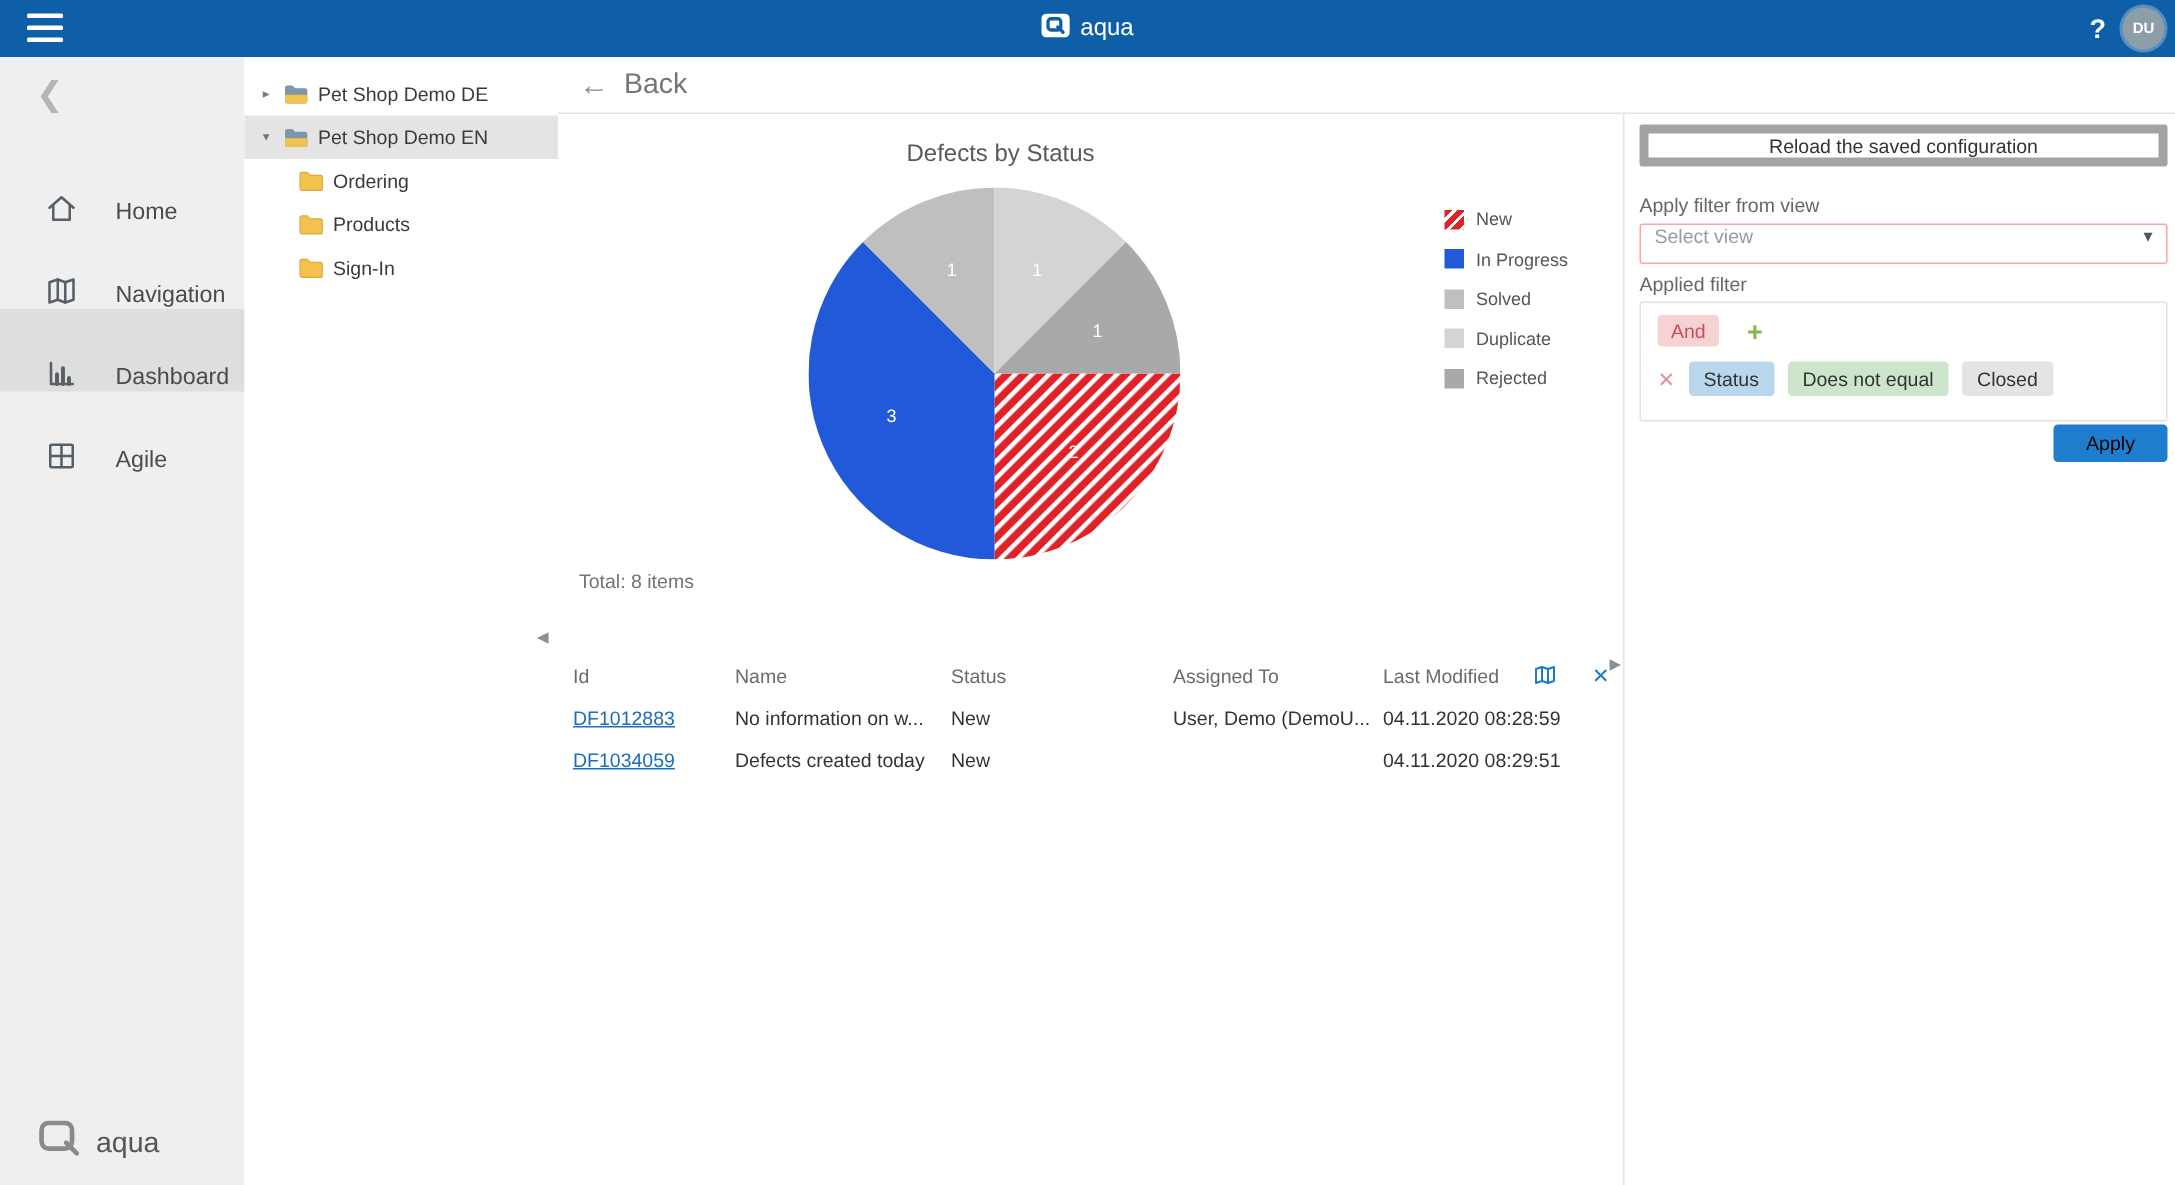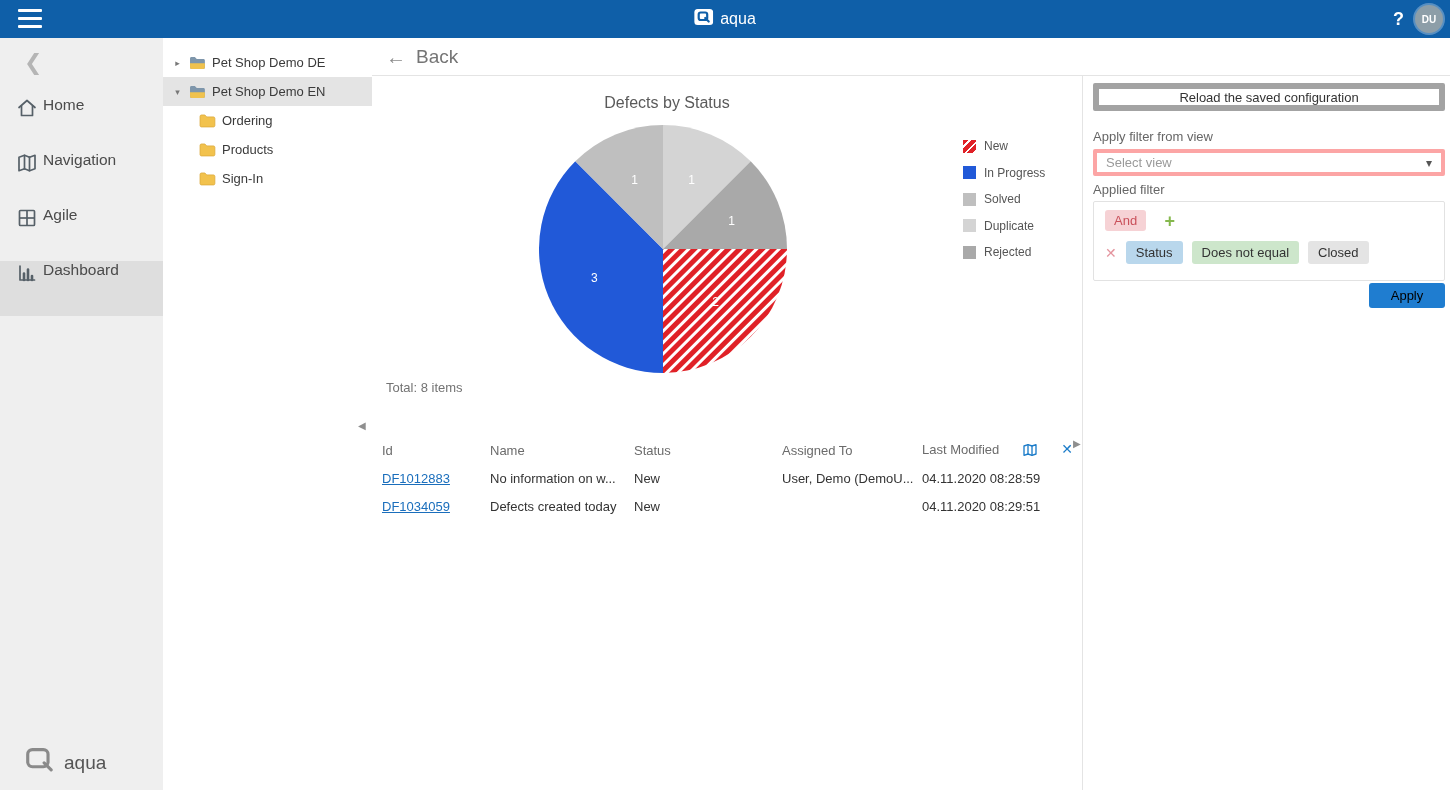--- a/index.html
+++ b/index.html
@@ -15,21 +15,21 @@
   .topbar{position:absolute;left:0;top:0;width:100%;height:38px;background:var(--brand);z-index:6}
   .hamburger{position:absolute;left:18px;top:9px;width:26px;height:19px;display:flex;flex-direction:column;justify-content:space-between;cursor:pointer}
   .hamburger span{display:block;width:24px;height:3px;background:#fff;border-radius:1px}
   .brand{position:absolute;left:50%;top:0;height:38px;transform:translateX(-50%);display:flex;align-items:center;gap:7px;color:#fff;font-size:16px}
   .help{position:absolute;right:46px;top:0;height:38px;display:flex;align-items:center;color:#fff;font-size:18px;font-weight:bold;cursor:pointer}
   .avatar{position:absolute;right:7px;top:5px;width:28px;height:28px;border-radius:50%;background:#8d9ea8;color:#fff;font-size:10px;font-weight:bold;display:flex;align-items:center;justify-content:center;box-shadow:0 0 0 2px rgba(255,255,255,.3)}
   
   .sidebar{position:absolute;left:0;top:38px;width:163px;height:752px;background:#efefef}
   .side-back{position:absolute;left:24px;top:14px;color:#b5b5b5;font-size:22px;cursor:pointer;line-height:1}
   .nav{position:absolute;top:58px;left:0;width:100%}
-  .nav-item{height:55px;display:flex;align-items:flex-start;padding-left:15px;gap:4px;cursor:pointer;color:#4b4b4b}
+  .nav-item{height:55px;display:flex;align-items:flex-end;padding-left:29px;gap:24px;cursor:pointer;color:#4b4b4b}
   .nav-item.sel{background:var(--selgray)}
   .nav-label{font-size:15.5px}
   .nav-icon svg{display:block}
   .side-footer{position:absolute;left:26px;bottom:12px;display:flex;align-items:center;gap:8px;color:#555;font-size:19px}
   
   .tree{position:absolute;left:163px;top:38px;width:209px;height:752px;background:#fff;padding-top:10px}
   .tree-row{height:29px;display:flex;align-items:center;padding-left:9px;gap:6px;font-size:13px;color:#3a3a3a;cursor:pointer}
   .tree-row.child{padding-left:36px}
   .tree-row.sel{background:#e4e4e4}
   .caret{width:11px;font-size:9px;color:#777;text-align:center}
@@ -48,34 +48,34 @@
   .legend-item{display:flex;align-items:center;gap:8px;height:26.5px}
   .swatch{width:13px;height:13px;display:inline-block}
   .legend-label{font-size:12px;color:#555}
   .total{position:absolute;left:14px;top:342px;font-size:13px;color:#737373}
   .pagerL{position:absolute;left:-14px;top:382px;font-size:10px;color:#8f8f8f;cursor:pointer}
   .pagerR{position:absolute;left:701px;top:400px;font-size:10px;color:#8f8f8f;cursor:pointer}
   .dtable{position:absolute;left:10px;top:398px;width:698px}
   .thead{display:flex;height:28px;align-items:center}
   .th{font-size:13px;color:#6b6b6b}
   .c0{width:108px}.c1{width:144px}.c2{width:148px}.c3{width:140px}
-  .c4{flex:1;display:flex;align-items:flex-start;gap:22px}
+  .c4{flex:1;display:flex;align-items:center;gap:22px}
   .trow{display:flex;height:28px;align-items:center}
   .td{font-size:13px;color:#333;white-space:nowrap;overflow:hidden}
   .td.c4{display:block}
   .idlink{color:var(--link);text-decoration:underline;cursor:pointer}
   .hicon{color:#1b7cc9;display:inline-flex;align-items:center;cursor:pointer}
   .hicon svg{display:block}
   .xicon{font-size:14px;font-weight:bold;line-height:1}
   
   .rightpanel{position:absolute;left:1083px;top:75px;width:367px;height:715px}
   .reload{position:absolute;left:10px;top:8px;width:352px;height:28px;background:#fff;border:6px solid #a3a3a3;border-radius:2px;font-size:13px;color:#333;font-family:inherit;cursor:pointer}
   .plabel{position:absolute;left:10px;font-size:13px;color:#666}
   .lbl1{top:54px}.lbl2{top:107px}
-  .select{position:absolute;left:10px;top:74px;width:352px;height:27px;border:4px solid #fca5a5;border-radius:2px;display:flex;align-items:center;padding:0 9px;cursor:pointer;background:#fff;box-sizing:border-box}
+  .select{position:absolute;left:10px;top:74px;width:352px;height:27px;border:1px solid #fca5a5;border-radius:2px;display:flex;align-items:flex-start;padding:0 9px;cursor:pointer;background:#fff;box-sizing:border-box}
   .select .ph{flex:1;font-size:13px;color:#9a9a9a}
   .caret2{color:#555;font-size:12px}
   .filterbox{position:absolute;left:10px;top:126px;width:352px;height:80px;border:1px solid #e2e2e2;border-radius:2px;padding:8px 11px;box-sizing:border-box}
   .chip{display:inline-block;border-radius:3px;font-size:13px;color:#333}
   .chip.and{background:#f6d2d5;color:#c9505a;padding:3px 9px}
   .plus{color:#85b84d;font-size:18px;margin-left:14px;vertical-align:middle;cursor:pointer;font-weight:bold;line-height:1}
   .cond-row{margin-top:10px;display:flex;align-items:center;gap:9px}
   .xdel{color:#e4949e;font-size:14px;font-weight:bold;cursor:pointer;line-height:1}
   .chip.field{background:#b9d7ec;padding:4px 10px}
   .chip.op{background:#cde6cb;padding:4px 10px}
@@ -120,40 +120,40 @@
       <div class="nav-item">
         <span class="nav-icon">
           <svg width="24" height="24" viewBox="0 0 24 24" fill="none" stroke="#566068" stroke-width="1.7" stroke-linecap="round" stroke-linejoin="round">
             <path d="M4 6.2 L9.5 4.3 L14.5 6.2 L20 4.3 V17.8 L14.5 19.7 L9.5 17.8 L4 19.7 Z"></path>
             <path d="M9.5 4.3 V17.8"></path>
             <path d="M14.5 6.2 V19.7"></path>
           </svg>
         </span>
         <span class="nav-label">Navigation</span>
       </div>
-      <div class="nav-item">
-        <span class="nav-icon">
-          <svg width="24" height="24" viewBox="0 0 24 24" fill="none" stroke="#566068" stroke-width="1.7" stroke-linejoin="round">
-            <rect x="4.5" y="4.5" width="15" height="15" rx="1"></rect>
-            <path d="M12 4.5 V19.5"></path>
-            <path d="M4.5 12 H19.5"></path>
-          </svg>
-        </span>
-        <span class="nav-label">Agile</span>
-      </div>
       <div class="nav-item sel">
         <span class="nav-icon">
           <svg width="24" height="24" viewBox="0 0 24 24" fill="none" stroke="#566068" stroke-width="1.7" stroke-linecap="round" stroke-linejoin="round">
             <path d="M5 5 V19 H19.5"></path>
             <path d="M9 19 V12.5" stroke-width="2.6"></path>
             <path d="M13 19 V8.5" stroke-width="2.6"></path>
             <path d="M17 19 V15" stroke-width="2.6"></path>
           </svg>
         </span>
         <span class="nav-label">Dashboard</span>
+      </div>
+      <div class="nav-item">
+        <span class="nav-icon">
+          <svg width="24" height="24" viewBox="0 0 24 24" fill="none" stroke="#566068" stroke-width="1.7" stroke-linejoin="round">
+            <rect x="4.5" y="4.5" width="15" height="15" rx="1"></rect>
+            <path d="M12 4.5 V19.5"></path>
+            <path d="M4.5 12 H19.5"></path>
+          </svg>
+        </span>
+        <span class="nav-label">Agile</span>
       </div>
     </nav>
   <div class="side-footer">
     <span>
       <svg width="30" height="25" viewBox="0 0 19 16">
           <rect x="1" y="1" width="13" height="11" rx="3" fill="none" stroke="#8a8a8a" stroke-width="2"></rect>
           <line x1="11.5" y1="9.5" x2="16" y2="14" stroke="#8a8a8a" stroke-width="2" stroke-linecap="round"></line>
         </svg>
     </span>
     <span>aqua</span>

